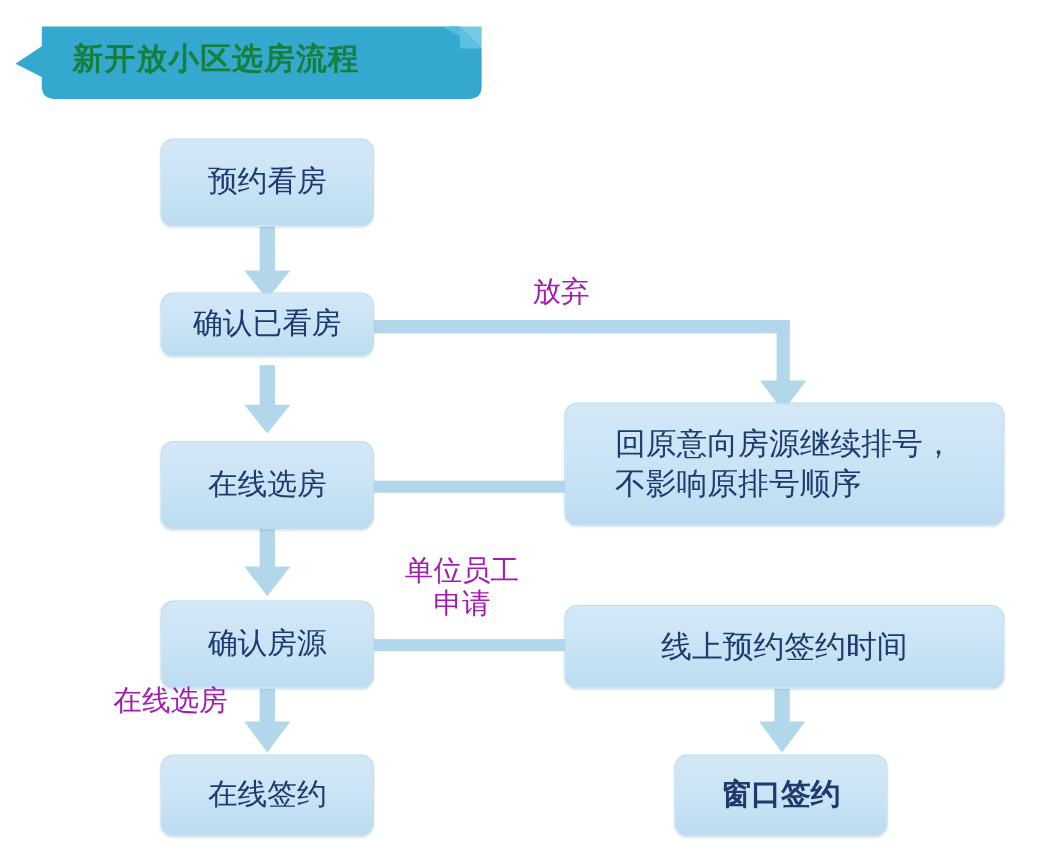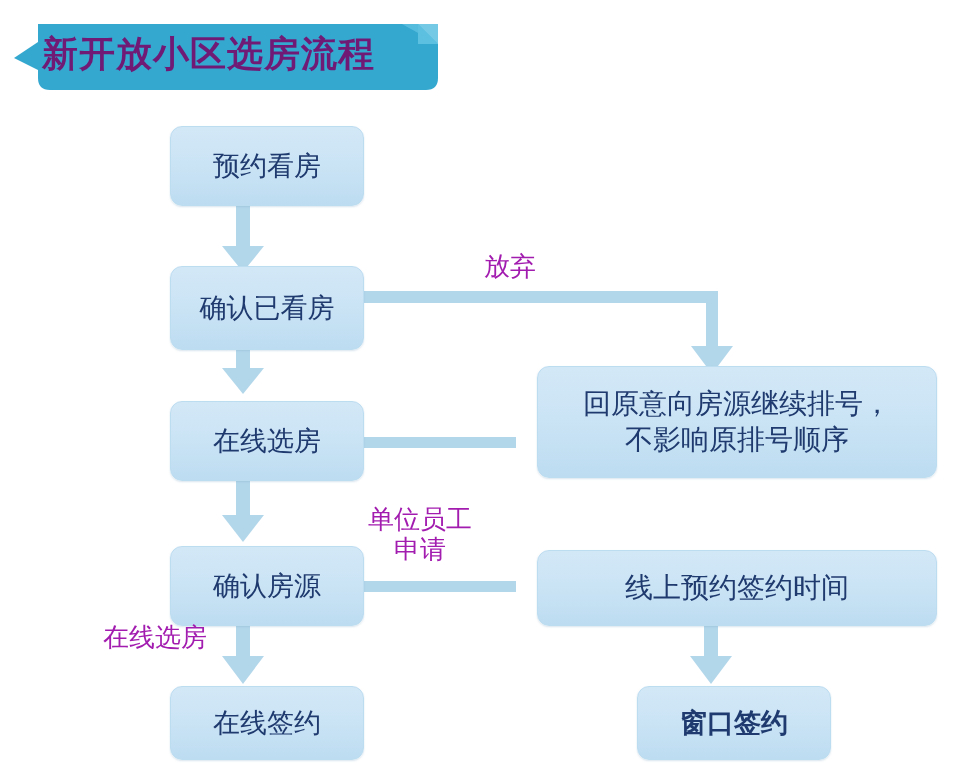--- a/index.html
+++ b/index.html
@@ -26,28 +26,28 @@
     width: 424px;
     height: 72px;
   }
   #title-banner svg {
     position: absolute;
     left: 0;
     top: 0;
   }
   #title-text {
     position: absolute;
-    left: 28px;
+    left: 52px;
     top: 0;
     width: 370px;
     height: 72px;
     display: flex;
     align-items: center;
-    color: #701a75;
-    font-size: 36px;
+    color: #15803d;
+    font-size: 28px;
     font-weight: bold;
     letter-spacing: 1px;
     white-space: nowrap;
   }
 
   
   #connectors {
     position: absolute;
     left: 0;
     top: 0;
@@ -59,26 +59,25 @@
   .node {
     position: absolute;
     box-sizing: border-box;
     border-radius: 12px;
     background: linear-gradient(180deg, #d3e8f7 0%, #cbe4f5 45%, #bddcf1 100%);
     border: 1px solid #bcdcf0;
     box-shadow: 0 1px 2px rgba(120, 160, 190, 0.28);
     display: flex;
     align-items: center;
     justify-content: center;
-    text-align: center;
+    text-align: left;
     color: #1f3a6e;
     font-size: 27px;
     line-height: 1.3;
     white-space: pre-line;
-    margin-left: 24px;
   }
   .node.small { font-size: 27px; }
   .node.wide  { font-size: 28px; }
 
   
   .edge-label {
     position: absolute;
     color: #a21caf;
     font-size: 26px;
     line-height: 1.15;
@@ -156,21 +155,21 @@
     <g>
       <rect class="conn" x="704" y="626" width="14" height="38"></rect>
       <polygon class="conn" points="690,656 732,656 711,684"></polygon>
     </g>
   </svg>
 
   <div class="node small" style="left:146px; top:126px; width:194px; height:80px;">
     <span>预约看房</span>
   </div>
 
-  <div class="node small" style="left:146px; top:266px; width:194px; height:84px;">
+  <div class="node small" style="left:146px; top:266px; width:194px; height:58px;">
     <span>确认已看房</span>
   </div>
 
   <div class="node small" style="left:146px; top:401px; width:194px; height:80px;">
     <span>在线选房</span>
   </div>
 
   <div class="node wide" style="left:513px; top:366px; width:400px; height:112px;">
     <span>回原意向房源继续排号，
 不影响原排号顺序</span>

